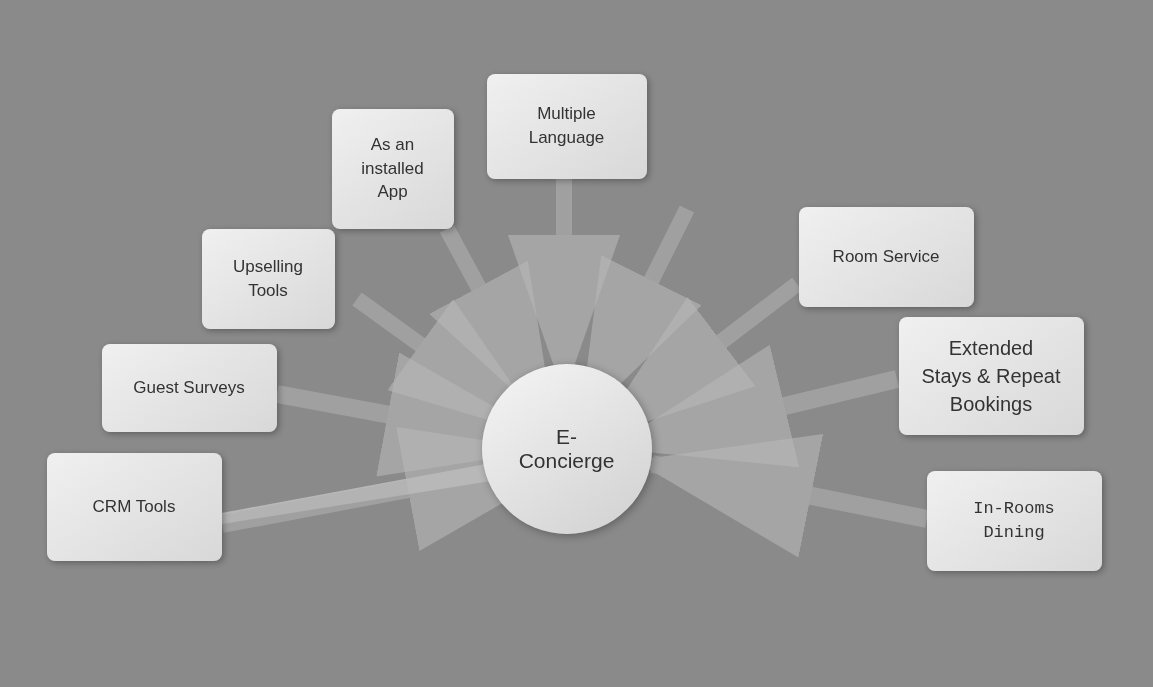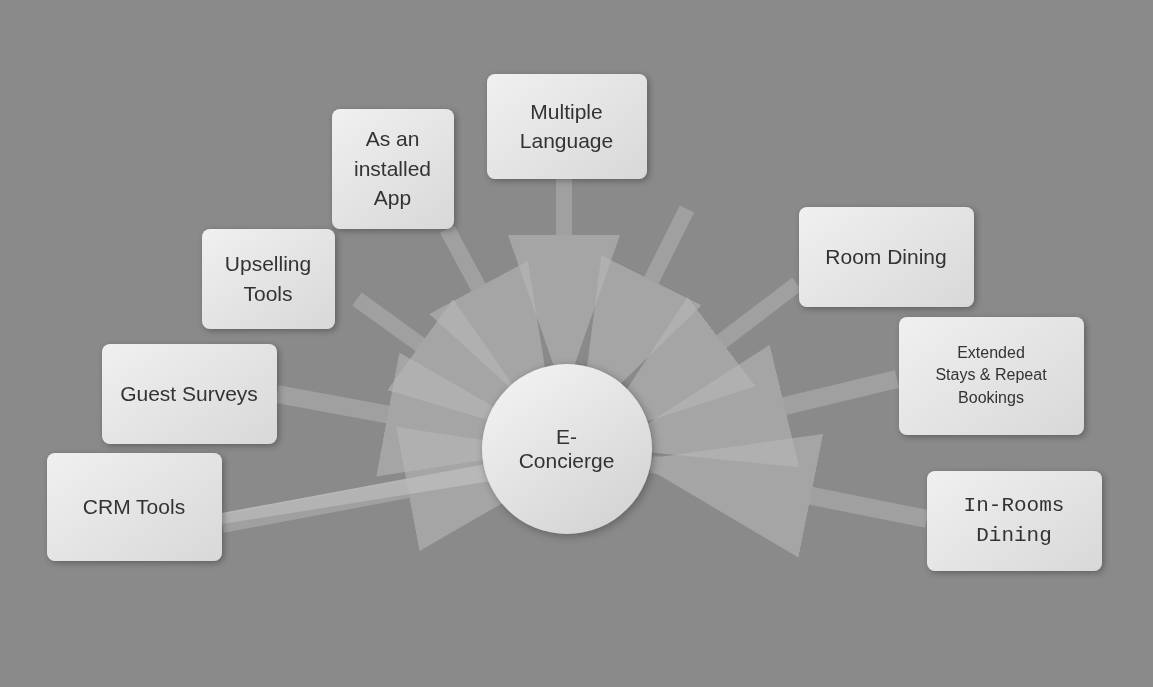--- a/index.html
+++ b/index.html
@@ -19,21 +19,21 @@
       height: 650px;
     }
     .box {
       position: absolute;
       background: linear-gradient(145deg, #f0f0f0, #d8d8d8);
       border-radius: 8px;
       display: flex;
       align-items: center;
       justify-content: center;
       text-align: center;
-      font-size: 21px;
+      font-size: 17px;
       color: #333;
       box-shadow: 2px 2px 6px rgba(0,0,0,0.3);
       padding: 10px;
       line-height: 1.4;
     }
     .center-circle {
       position: absolute;
       background: linear-gradient(145deg, #f5f5f5, #d0d0d0);
       border-radius: 50%;
       display: flex;
@@ -78,29 +78,29 @@
 
     <line x1="770" y1="265" x2="580" y2="410" stroke="#b0b0b0" stroke-width="16" opacity="0.6" marker-end="url(#arr)"></line>
 
     <line x1="870" y1="360" x2="600" y2="425" stroke="#b0b0b0" stroke-width="18" opacity="0.6" marker-end="url(#arr)"></line>
 
     <line x1="900" y1="500" x2="625" y2="445" stroke="#b0b0b0" stroke-width="18" opacity="0.6" marker-end="url(#arr)"></line>
   </svg>
 
   <div class="box" style="left:20px; top:434px; width:175px; height:108px;">CRM Tools</div>
 
-  <div class="box" style="left:75px; top:325px; width:175px; height:100px;">Guest Surveys</div>
+  <div class="box" style="left:75px; top:325px; width:175px; height:88px;">Guest Surveys</div>
 
   <div class="box" style="left:175px; top:210px; width:133px; height:100px;">Upselling<br>Tools</div>
 
   <div class="box" style="left:305px; top:90px; width:122px; height:120px;">As an<br>installed<br>App</div>
 
   <div class="box" style="left:460px; top:55px; width:160px; height:105px;">Multiple<br>Language</div>
 
 
-  <div class="box" style="left:772px; top:188px; width:175px; height:100px;">Room Dining</div>
+  <div class="box" style="left:772px; top:188px; width:175px; height:100px;">Room Service</div>
 
-  <div class="box" style="left:872px; top:298px; width:185px; height:118px; font-size:16px;">Extended<br>Stays &amp; Repeat<br>Bookings</div>
+  <div class="box" style="left:872px; top:298px; width:185px; height:118px; font-size:20px;">Extended<br>Stays &amp; Repeat<br>Bookings</div>
 
   <div class="box" style="left:900px; top:452px; width:175px; height:100px;font-family:Liberation Mono, monospace;">In-Rooms<br>Dining</div>
 
   <div class="center-circle" style="left:455px; top:345px; width:170px; height:170px; font-size:21px; font-weight:500;">E-<br>Concierge</div>
 </div>
 
 </body></html>

